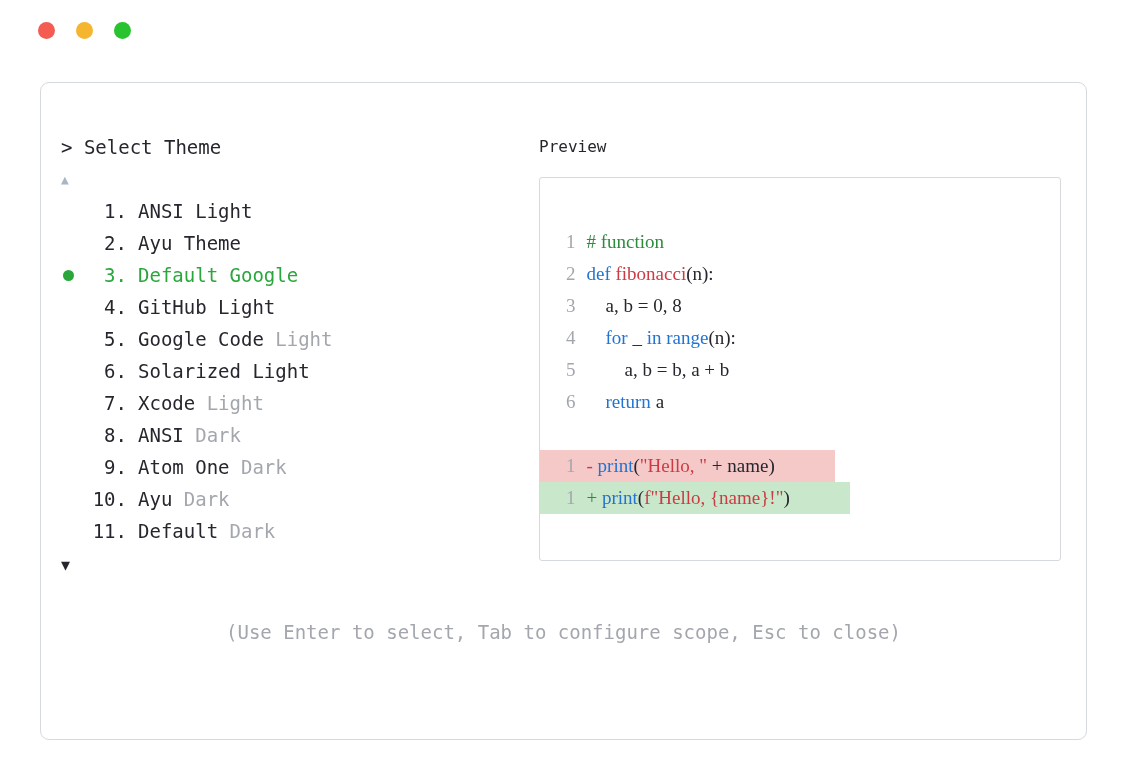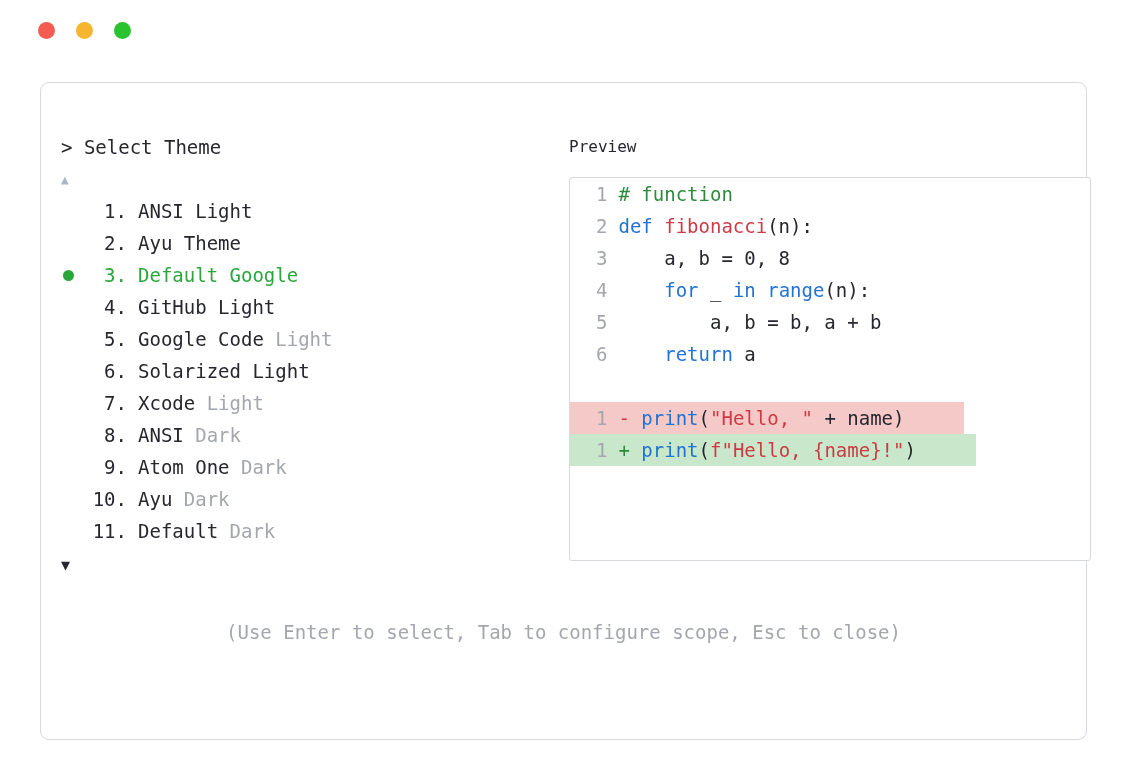--- a/index.html
+++ b/index.html
@@ -49,21 +49,21 @@
     left: 40px;
     top: 82px;
     width: 1047px;
     height: 658px;
     box-sizing: border-box;
     border: 1.5px solid var(--border-gray);
     border-radius: 9px;
     background: #ffffff;
     padding: 50px 20px 0 20px;
   }
-  .row { display: flex; gap: 30px; }
+  .row { display: flex; }
   .left-col { width: 460px; flex: none; }
   .right-col { flex: none; width: 540px; padding-left: 18px; box-sizing: border-box; }
 
   .prompt {
     font-size: 19px;
     line-height: 28px;
     color: var(--text-dark);
     white-space: pre;
   }
   .scroll-up {
@@ -112,22 +112,24 @@
     line-height: 28px;
     color: var(--text-dark);
   }
   .preview-box {
     margin-top: 16px;
     width: 522px;
     height: 384px;
     box-sizing: border-box;
     border: 1px solid var(--border-gray);
     border-radius: 3px;
+    padding-top: 48px;
     overflow: hidden;
     background: #ffffff;
+    font-family: Liberation Serif, serif;
   }
   .code-line {
     height: 32px;
     line-height: 32px;
     font-size: 19px;
     padding-left: 26px;
     white-space: pre;
     color: var(--text-dark);
   }
   .code-line .ln { color: var(--dim-gray); margin-right: 11px; }

